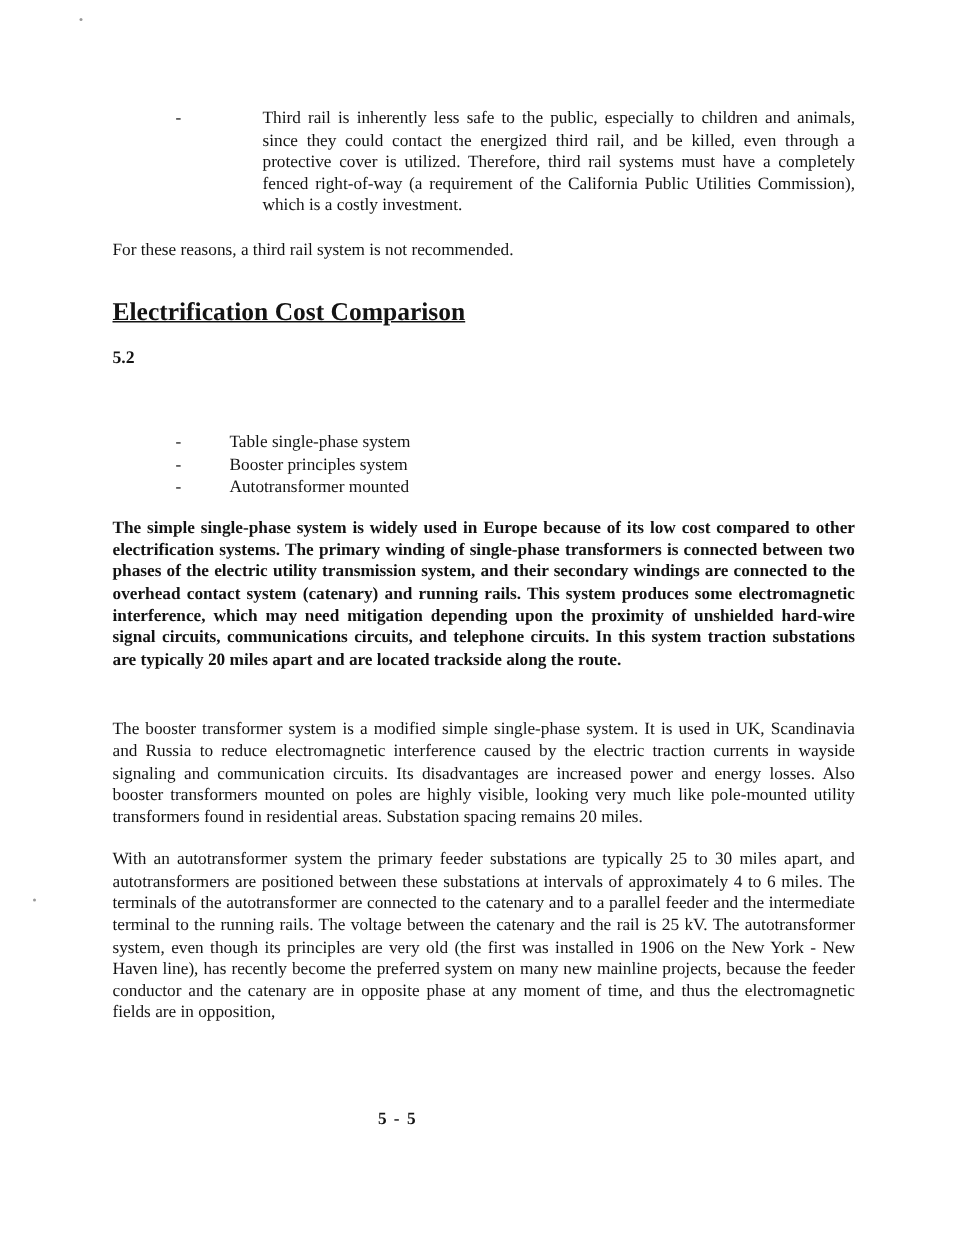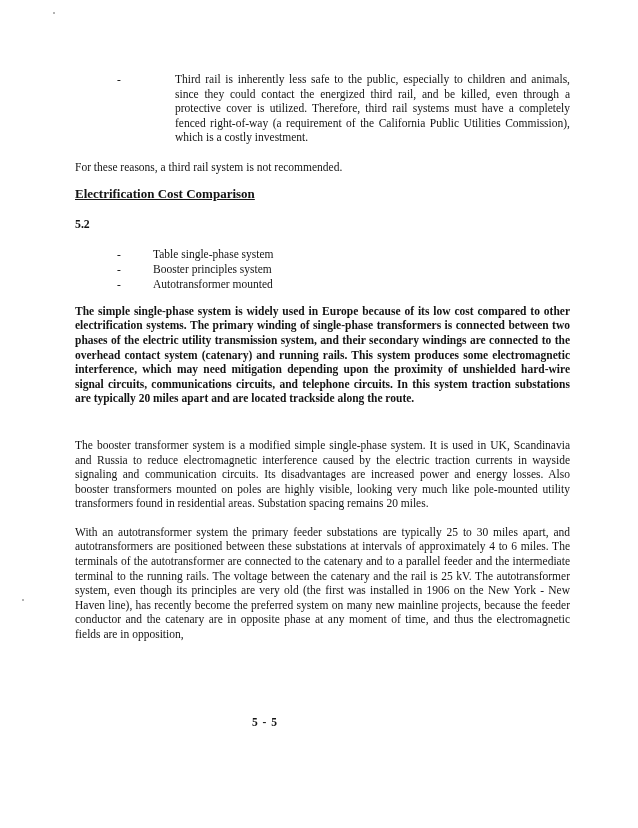--- a/index.html
+++ b/index.html
@@ -33,36 +33,37 @@
     position: relative;
     padding-left: 100px;
     margin-bottom: 15px;
   }
   .bullet-item .dash {
     position: absolute;
     left: 42px;
     top: 0;
   }
   .para-single {
-    margin-bottom: 12px;
+    margin-bottom: 26px;
   }
   .heading-underline {
     font-weight: bold;
     text-decoration: underline;
     margin: 0 0 16px 0;
-    font-size: 13px;
+    font-size: 17px;
   }
   .para-two {
     margin-bottom: 15px;
   }
   .section-heading {
     display: flex;
     font-weight: bold;
     font-size: 11.8px;
     margin: 0 0 15px 0;
+    flex-direction: column;
   }
   .section-heading .num {
     width: 42px;
     flex: 0 0 42px;
   }
   .para-types {
     margin-bottom: 13px;
   }
   .type-list {
     margin: 0 0 12px 0;
@@ -83,21 +84,21 @@
     margin-bottom: 16px;
     font-weight: bold;
   }
   .para-booster {
     margin-bottom: 14px;
     margin-top: 32px;
   }
   .page-number {
     position: absolute;
     left: 0;
-    top: 716px;
+    top: 740px;
     width: 530px;
     text-align: center;
     font-weight: bold;
     font-size: 11.5px;
     letter-spacing: 1px;
   }
   .scan-speck {
     position: absolute;
     background: #9a9a9a;
     border-radius: 50%;

